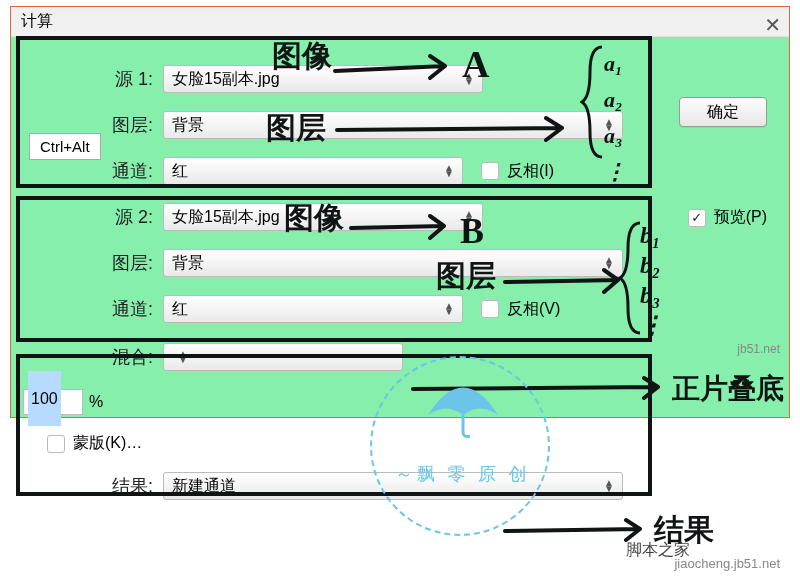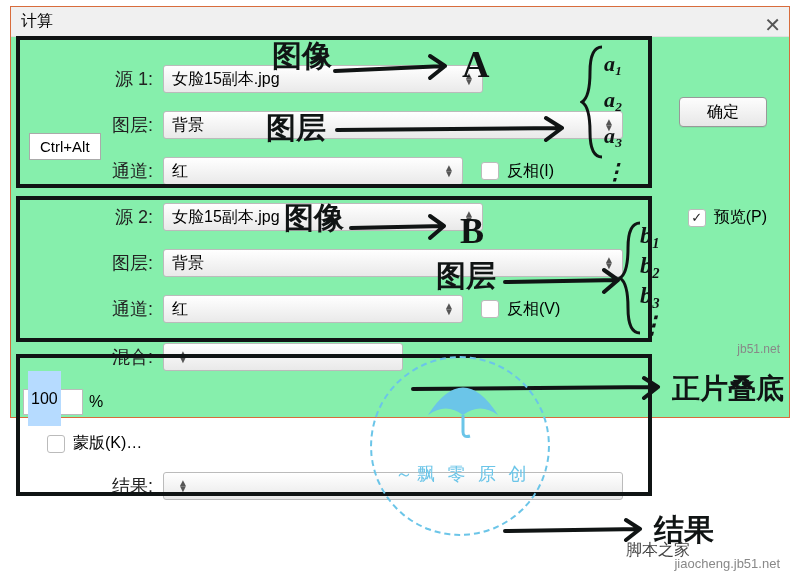--- a/index.html
+++ b/index.html
@@ -274,20 +274,21 @@
       <div class="form-row" style="margin-left:24px;">
         <div class="checkbox-box"></div>
         <span>蒙版(K)…</span>
       </div>
     </div>
 
     <div style="margin-top:16px;">
       <div class="form-row">
         <div class="form-label">结果:</div>
         <div class="dropdown" style="width:460px">
+          <span class="dropdown-text">新建通道</span>
           <span class="dropdown-arrows">▲<br>▼</span>
         </div>
       </div>
     </div>
 
     <div class="right-buttons">
       <div class="btn">确定</div>
     </div>
     <div class="preview-row">
       <div class="checkbox-box">✓</div>

